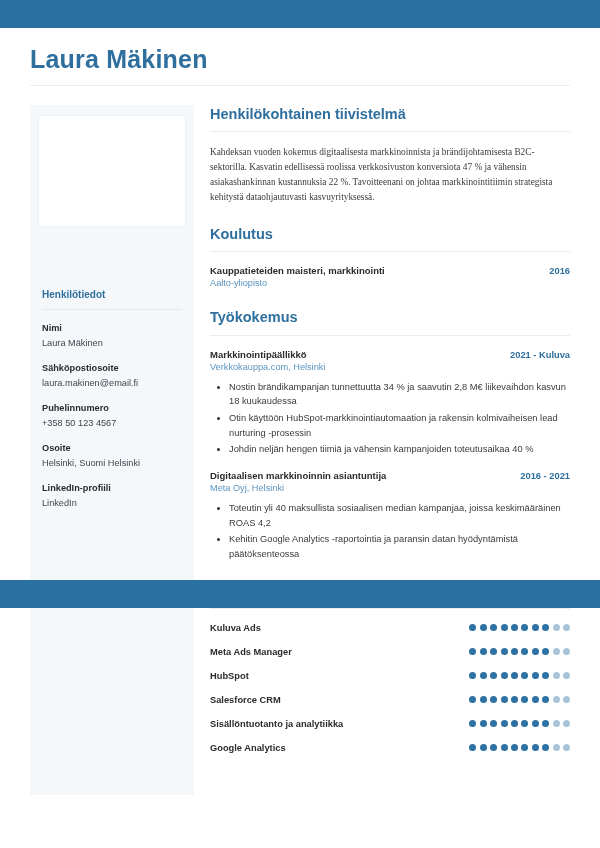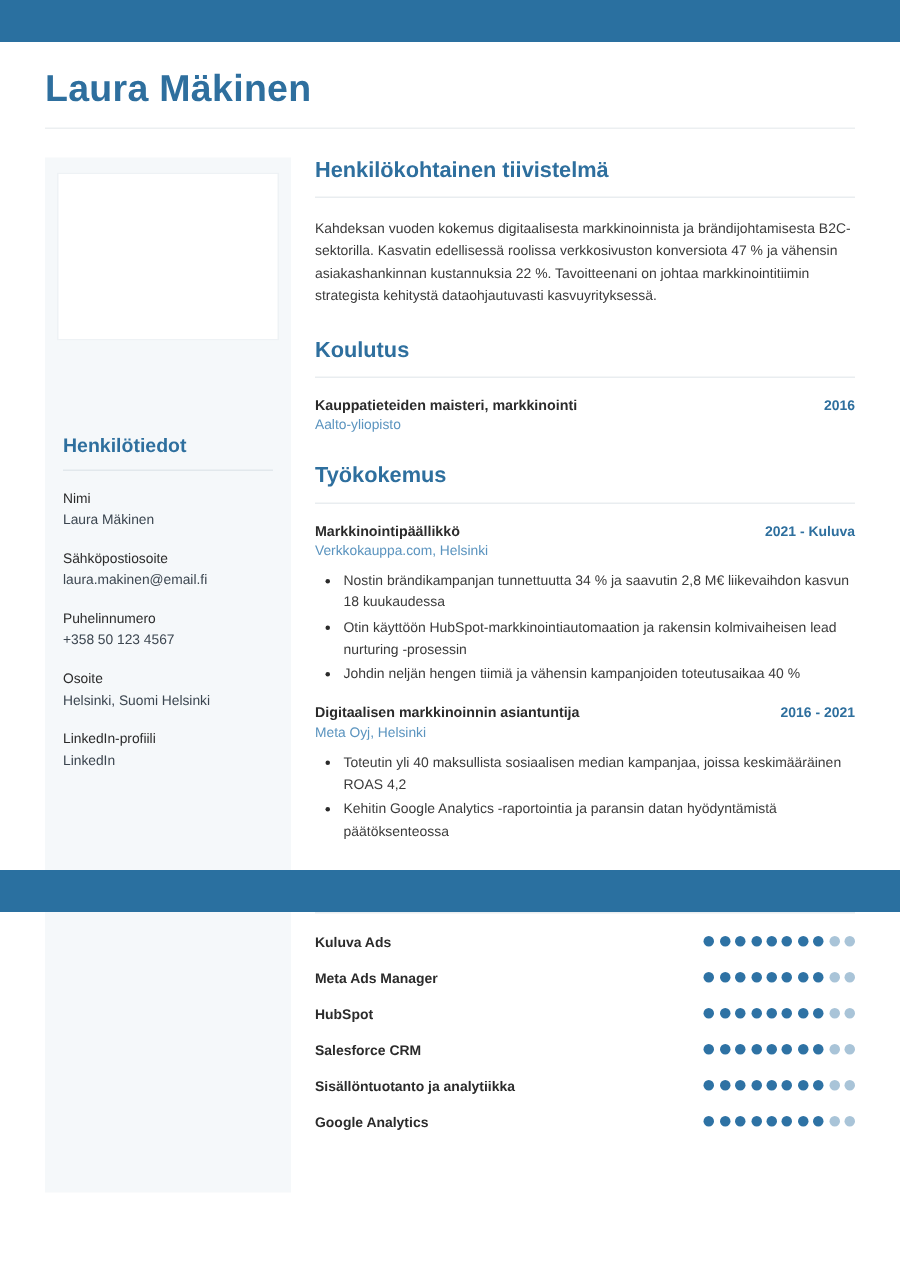--- a/index.html
+++ b/index.html
@@ -71,36 +71,36 @@
     height: 112px;
     margin: 10px auto 0 auto;
     background: #ffffff;
     border: 1px solid #eef2f5;
     box-sizing: border-box;
   }
   .side-inner {
     padding: 0 12px 18px 12px;
   }
   .side-heading {
-    font-size: 13px;
+    font-size: 10px;
     font-weight: bold;
     color: #2e6f9e;
     margin: 62px 0 0 0;
     line-height: 1.2;
   }
   .side-rule {
     border-bottom: 1px solid #e2e8ec;
     margin: 8px 0 12px 0;
   }
   .field {
     margin-bottom: 12px;
   }
   .field-label {
     font-size: 9.2px;
-    font-weight: normal;
+    font-weight: bold;
     color: #2b2b2b;
     line-height: 1.5;
   }
   .field-value {
     font-size: 9.2px;
     color: #3c4650;
     line-height: 1.55;
     word-break: break-word;
   }
   
@@ -122,20 +122,21 @@
     margin: 8px 0 0 0;
   }
   .section {
     margin-bottom: 20px;
   }
   .summary-text {
     font-size: 9.3px;
     color: #3a3a3a;
     line-height: 1.62;
     margin-top: 13px;
+    font-family: Liberation Serif, serif;
   }
   .entry {
     margin-top: 13px;
   }
   .entry-row {
     display: flex;
     justify-content: space-between;
     align-items: baseline;
   }
   .entry-title {

